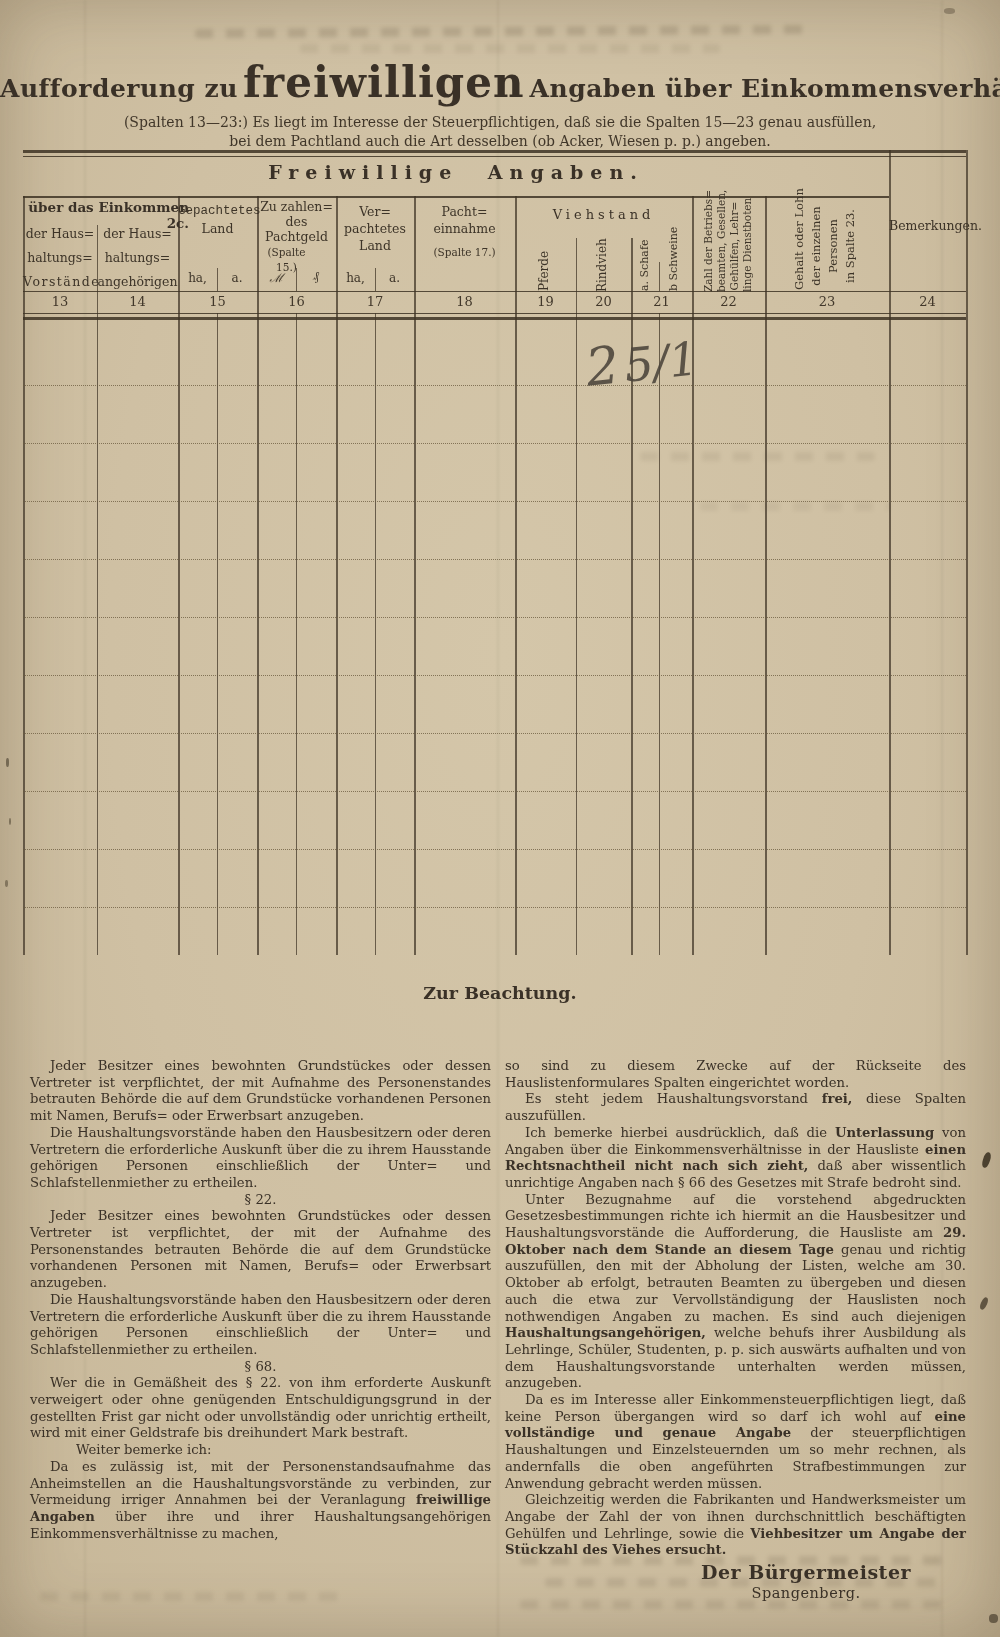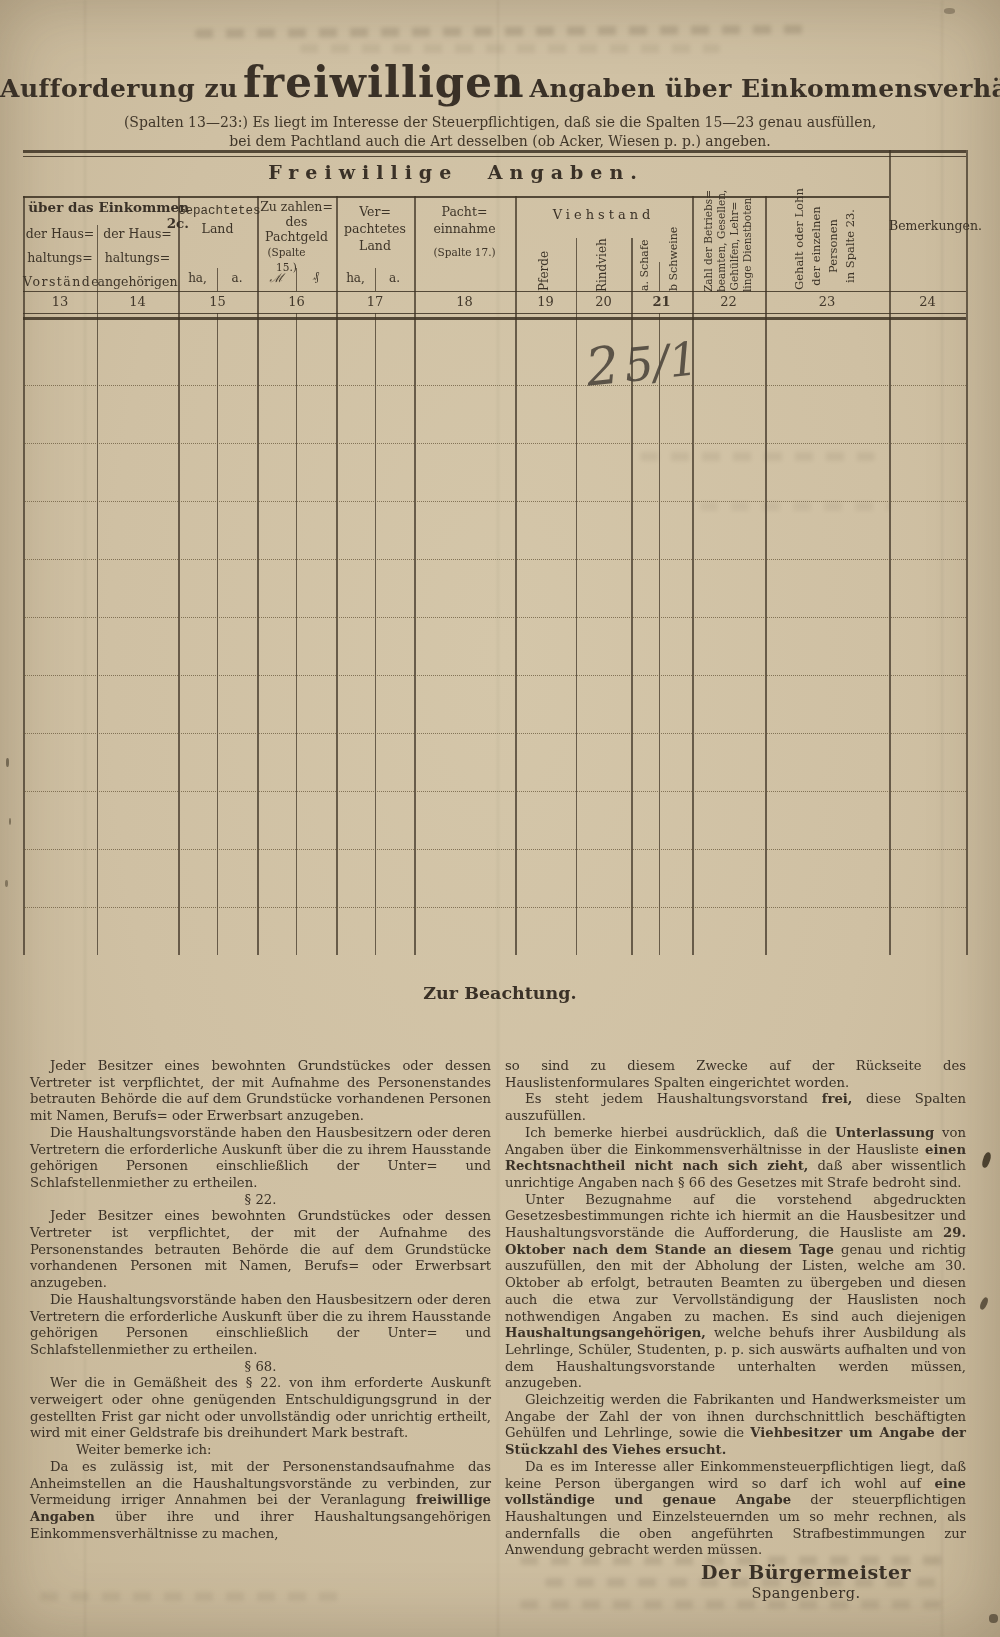--- a/index.html
+++ b/index.html
@@ -170,21 +170,21 @@
     <div class="hc" style="left:889px;top:218px;width:77px;">Bemerkungen.</div>
 
     <div class="num" style="left:23px;top:294px;width:74px;">13</div>
     <div class="num" style="left:97px;top:294px;width:81px;">14</div>
     <div class="num" style="left:178px;top:294px;width:79px;">15</div>
     <div class="num" style="left:257px;top:294px;width:79px;">16</div>
     <div class="num" style="left:336px;top:294px;width:78px;">17</div>
     <div class="num" style="left:414px;top:294px;width:101px;">18</div>
     <div class="num" style="left:515px;top:294px;width:61px;">19</div>
     <div class="num" style="left:576px;top:294px;width:55px;">20</div>
-    <div class="num" style="left:631px;top:294px;width:61px;font-weight:bold;">21</div>
+    <div class="num" style="left:631px;top:294px;width:61px;">21</div>
     <div class="num" style="left:692px;top:294px;width:73px;">22</div>
     <div class="num" style="left:765px;top:294px;width:124px;">23</div>
     <div class="num" style="left:889px;top:294px;width:77px;">24</div>
 
     <div class="hw" style="left:586px;top:336px;font-size:52px;">2</div>
     <div class="hw" style="left:624px;top:335px;font-size:46px;">5/1</div>
   </div>
 
   <div class="nheading">Zur Beachtung.</div>
 
@@ -198,21 +198,21 @@
       <p class="sec">§ 68.</p>
       <p><span>Wer die in Gemäßheit des § 22. von ihm erforderte Auskunft verweigert oder ohne genügenden Entschuldigungsgrund in der gestellten Frist gar nicht oder unvollständig oder unrichtig ertheilt, wird mit einer Geldstrafe bis dreihundert Mark bestraft.</span></p>
       <p class="ind2"><span>Weiter bemerke ich:</span></p>
       <p><span>Da es zulässig ist, mit der Personenstandsaufnahme das Anheimstellen an die Haushaltungsvorstände zu verbinden, zur Vermeidung irriger Annahmen bei der Veranlagung </span><span class="b">freiwillige Angaben</span><span> über ihre und ihrer Haushaltungsangehörigen Einkommensverhältnisse zu machen,</span></p>
     </div>
     <div class="col">
       <p class="noind"><span>so sind zu diesem Zwecke auf der Rückseite des Hauslistenformulares Spalten eingerichtet worden.</span></p>
       <p><span>Es steht jedem Haushaltungsvorstand </span><span class="b">frei,</span><span> diese Spalten auszufüllen.</span></p>
       <p><span>Ich bemerke hierbei ausdrücklich, daß die </span><span class="b">Unterlassung</span><span> von Angaben über die Einkommensverhältnisse in der Hausliste </span><span class="b">einen Rechtsnachtheil nicht nach sich zieht,</span><span> daß aber wissentlich unrichtige Angaben nach § 66 des Gesetzes mit Strafe bedroht sind.</span></p>
       <p><span>Unter Bezugnahme auf die vorstehend abgedruckten Gesetzesbestimmungen richte ich hiermit an die Hausbesitzer und Haushaltungsvorstände die Aufforderung, die Hausliste am </span><span class="b">29. Oktober nach dem Stande an diesem Tage</span><span> genau und richtig auszufüllen, den mit der Abholung der Listen, welche am 30. Oktober ab erfolgt, betrauten Beamten zu übergeben und diesen auch die etwa zur Vervollständigung der Hauslisten noch nothwendigen Angaben zu machen.  Es sind auch diejenigen </span><span class="b">Haushaltungsangehörigen,</span><span> welche behufs ihrer Ausbildung als Lehrlinge, Schüler, Studenten, p. p. sich auswärts aufhalten und von dem Haushaltungsvorstande unterhalten werden müssen, anzugeben.</span></p>
+      <p><span>Da es im Interesse aller Einkommensteuerpflichtigen liegt, daß keine Person übergangen wird so darf ich wohl auf </span><span class="b">eine vollständige und genaue Angabe</span><span> der steuerpflichtigen Haushaltungen und Einzelsteuernden um so mehr rechnen, als andernfalls die oben angeführten Strafbestimmungen zur Anwendung gebracht werden müssen.</span></p>
       <p><span>Gleichzeitig werden die Fabrikanten und Handwerksmeister um Angabe der Zahl der von ihnen durchschnittlich beschäftigten Gehülfen und Lehrlinge, sowie die </span><span class="b">Viehbesitzer um Angabe der Stückzahl des Viehes ersucht.</span></p>
-      <p><span>Da es im Interesse aller Einkommensteuerpflichtigen liegt, daß keine Person übergangen wird so darf ich wohl auf </span><span class="b">eine vollständige und genaue Angabe</span><span> der steuerpflichtigen Haushaltungen und Einzelsteuernden um so mehr rechnen, als andernfalls die oben angeführten Strafbestimmungen zur Anwendung gebracht werden müssen.</span></p>
       <div class="sig">
         <div class="sig-title">Der Bürgermeister</div>
         <div class="sig-name">Spangenberg.</div>
       </div>
     </div>
   </div>
 </div>
 
 </body></html>

